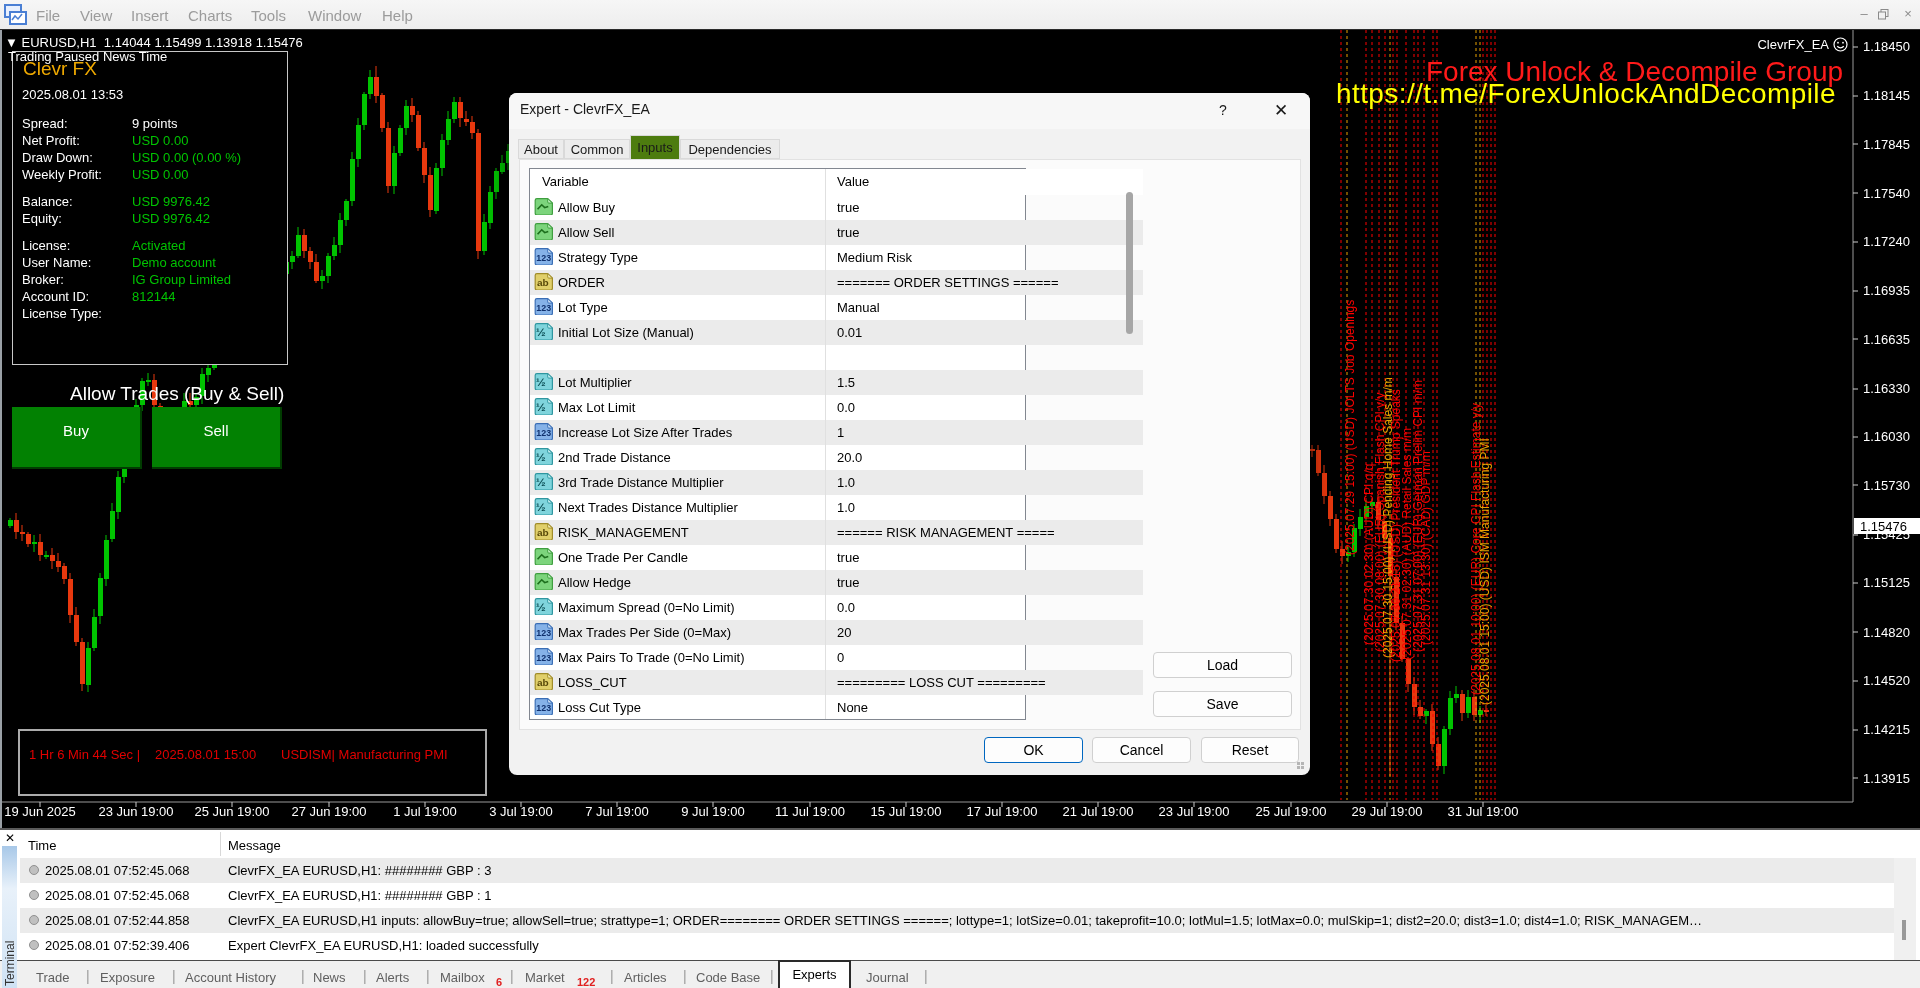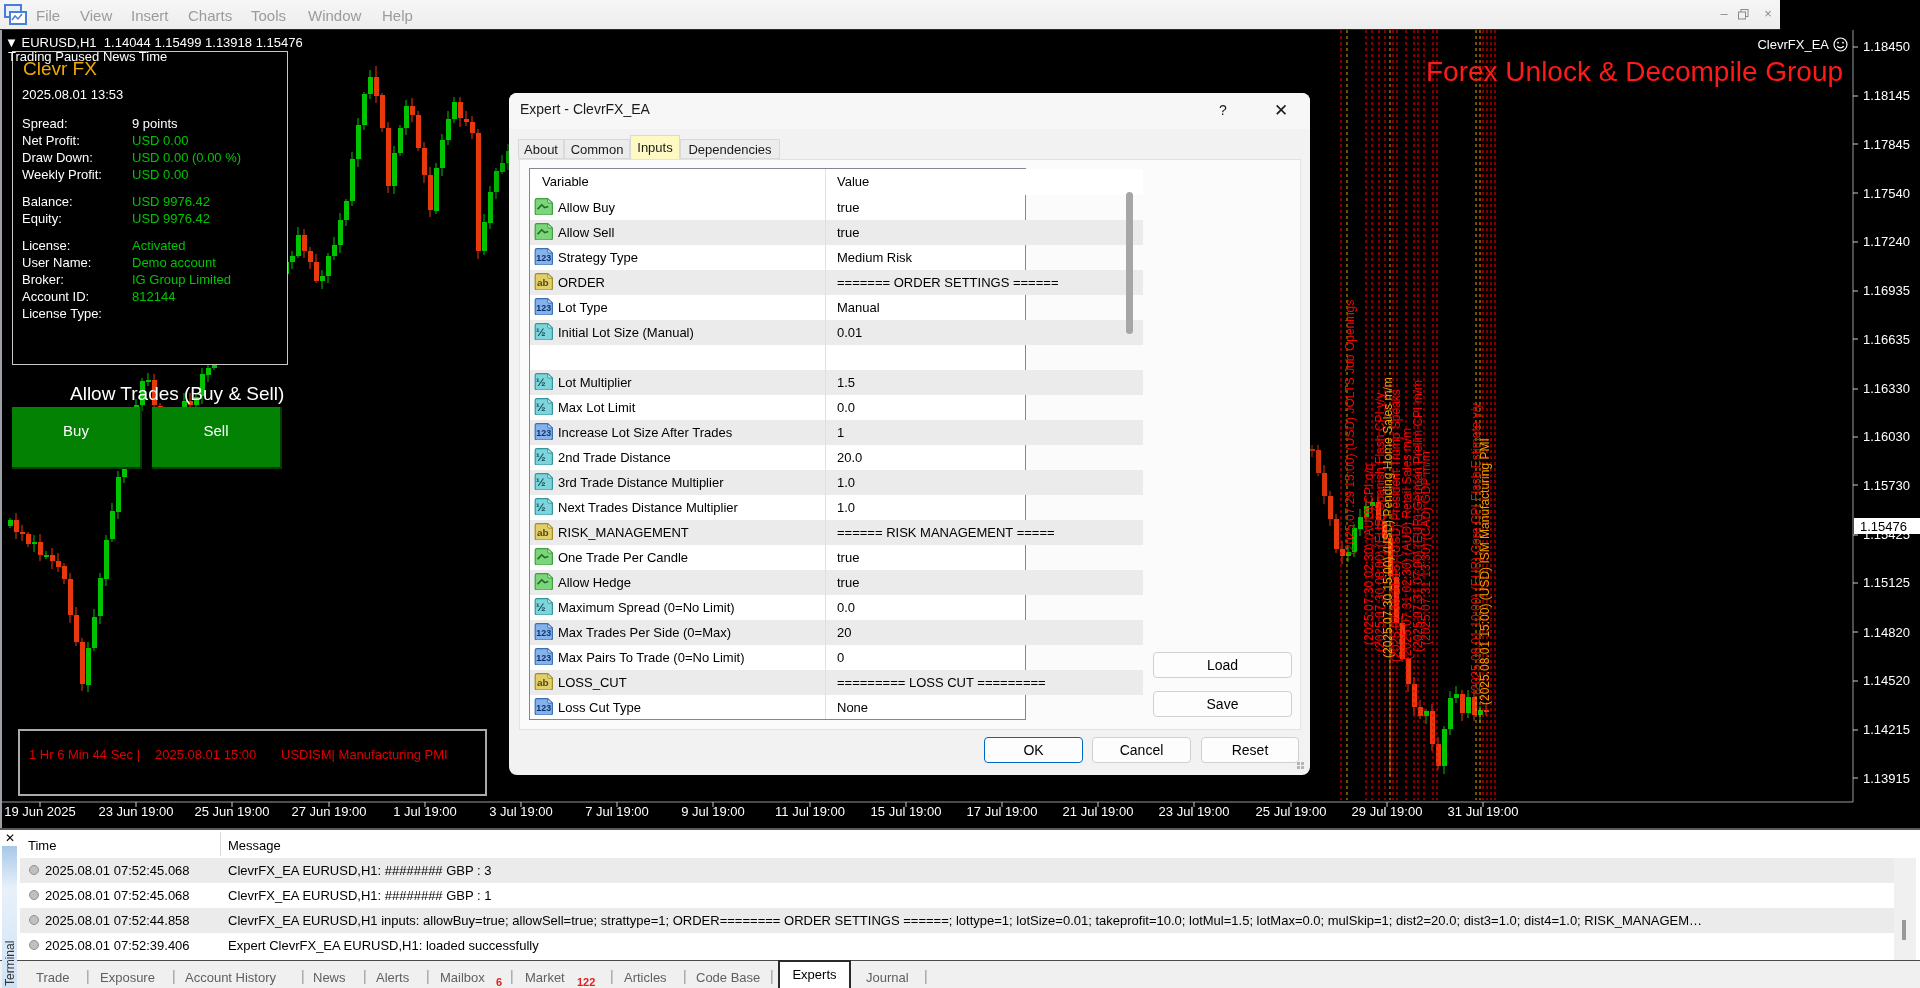--- a/index.html
+++ b/index.html
@@ -1,19 +1,19 @@
 <!DOCTYPE html>
 <html><head>
 <meta charset="utf-8">
 <style>
 * { margin:0; padding:0; box-sizing:border-box; }
 html,body { width:1920px; height:988px; overflow:hidden; background:#000; font-family:"Liberation Sans", sans-serif; }
 
 
-#menubar { position:absolute; left:0; top:0; width:1780px; height:30px; background:linear-gradient(#f6f6f6,#ededed); border-bottom:1px solid #2a2a2a; }
+#menubar { position:absolute; left:0; top:0; width:1920px; height:30px; background:linear-gradient(#f6f6f6,#ededed); border-bottom:1px solid #2a2a2a; }
 #menubar .mi { position:absolute; top:7px; font-size:15px; color:#9b9b9b; }
 #winctl { position:absolute; top:6px; right:8px; width:70px; height:18px; }
 #winctl span { position:absolute; top:0; width:20px; text-align:center; color:#8a8a8a; font-size:13px; }
 
 
 #chart { position:absolute; left:0; top:30px; width:1920px; height:798px; background:#000; border-left:2px solid #9aa0a6; }
 #ohlcline { position:absolute; left:3px; top:5px; color:#fff; font-size:13px; }
 #tpn { position:absolute; left:6px; top:19px; color:#ffffff; font-size:13px; z-index:3; }
 #infopanel { position:absolute; left:10px; top:21px; width:276px; height:314px; background:#000; border:1px solid #c8c8c8; }
 .ip-lbl { position:absolute; color:#fff; font-size:13px; }
@@ -28,21 +28,21 @@
 #ealbl { position:absolute; right:72px; top:7px; color:#fff; font-size:13px; }
 #ealbl svg { vertical-align:-3px; margin-left:4px; }
 
 
 #dlg { position:absolute; left:509px; top:93px; width:801px; height:682px; background:#f2f2f2; border-radius:8px; box-shadow:0 8px 24px rgba(0,0,0,.55); }
 #dlg-title { position:absolute; left:11px; top:8px; font-size:14px; color:#1a1a1a; }
 #dlg-tbar { position:absolute; left:0; top:0; width:801px; height:36px; background:#f7f7f7; border-radius:8px 8px 0 0; }
 #dlg-q { position:absolute; left:710px; top:9px; font-size:14px; color:#1a1a1a; }
 #dlg-x { position:absolute; left:765px; top:7px; font-size:17px; color:#1a1a1a; }
 .tab { position:absolute; top:46px; height:20px; background:#ececec; border:1px solid #d9d9d9; font-size:13px; color:#1a1a1a; text-align:center; line-height:19px; }
-.tab.sel { top:42px; height:40px; background:#fef9c3; border-bottom:none; line-height:23px; }
+.tab.sel { top:42px; height:40px; background:#4d7c0f; border-bottom:none; line-height:23px; }
 #tabpage { position:absolute; left:10px; top:66px; width:782px; height:571px; background:#fbfbfb; border:1px solid #e2e2e2; }
 #tbl { position:absolute; left:20px; top:75px; width:497px; height:552px; background:#fff; border:1px solid #828790; }
 .trow { position:absolute; left:0; width:613px; height:25px; }
 .trow.g { background:#ebebeb; }
 .tname { position:absolute; left:28px; top:5px; font-size:13px; color:#000; white-space:nowrap; }
 .tval { position:absolute; left:307px; top:5px; font-size:13px; color:#000; white-space:nowrap; }
 .ricon { position:absolute; left:4px; top:3px; }
 #tdiv { position:absolute; left:295px; top:0; width:1px; height:550px; background:#e0e0e0; }
 #thead { position:absolute; left:0; top:0; width:613px; height:26px; background:#fff; }
 #sbthumb { position:absolute; left:617px; top:99px; width:7px; height:142px; background:#a6a6a6; border-radius:3.5px; }
@@ -695,20 +695,21 @@
 <div class="ip-lbl" style="left:20px;top:276px">License Type:</div>
 <div id="allowtr">Allow Trades (Buy &amp; Sell)</div>
 <div class="gbtn" style="left:10px">Buy</div>
 <div class="gbtn" style="left:150px">Sell</div>
 <div id="newsbox">
       <span style="left:9px">1 Hr 6 Min 44 Sec |</span>
       <span style="left:135px">2025.08.01 15:00</span>
       <span style="left:261px">USDISM| Manufacturing PMI</span>
     </div>
 <div id="wm1">Forex Unlock &amp; Decompile Group</div>
+<div id="wm2">https://t.me/ForexUnlockAndDecompile</div>
 <div id="ealbl">ClevrFX_EA<svg width="15" height="15" viewBox="0 0 15 15">
         <circle cx="7.5" cy="7.5" r="6.5" fill="none" stroke="#fff" stroke-width="1.2"></circle>
         <circle cx="5" cy="5.7" r="0.9" fill="#fff"></circle>
         <circle cx="10" cy="5.7" r="0.9" fill="#fff"></circle>
         <path d="M4.2 9.2 Q7.5 12.4 10.8 9.2" fill="none" stroke="#fff" stroke-width="1.2"></path>
       </svg></div>
 </div>
 
 <div id="menubar">
 <svg width="24" height="22" viewBox="0 0 24 22" style="position:absolute;left:4px;top:4px">

